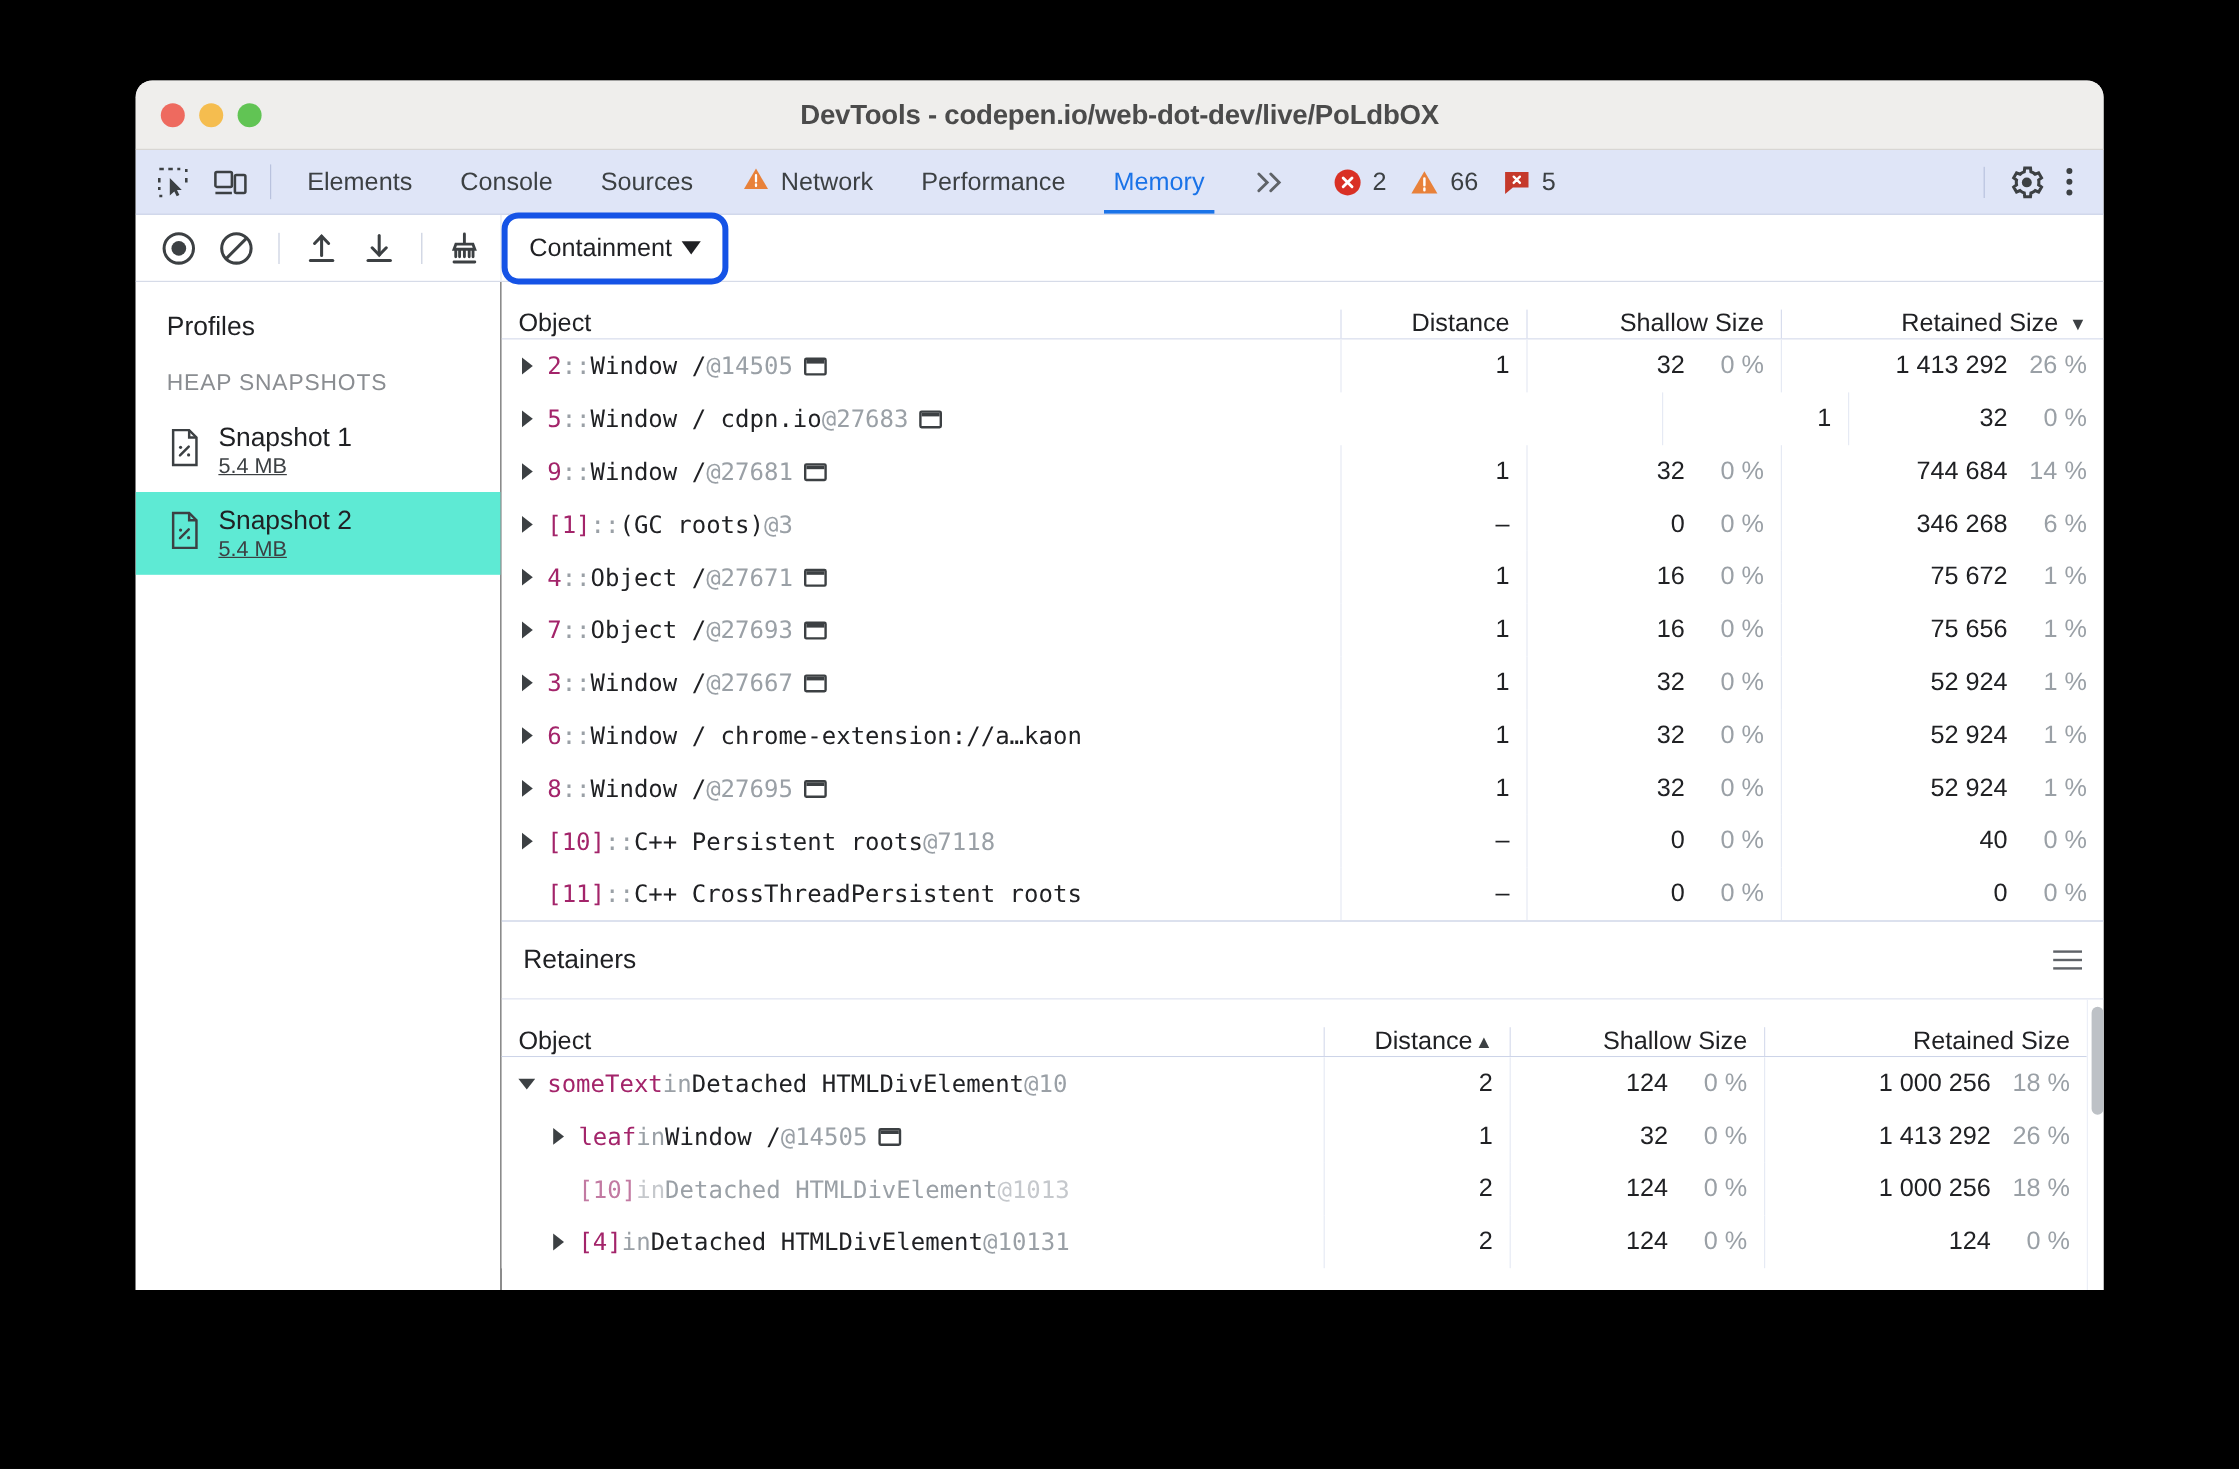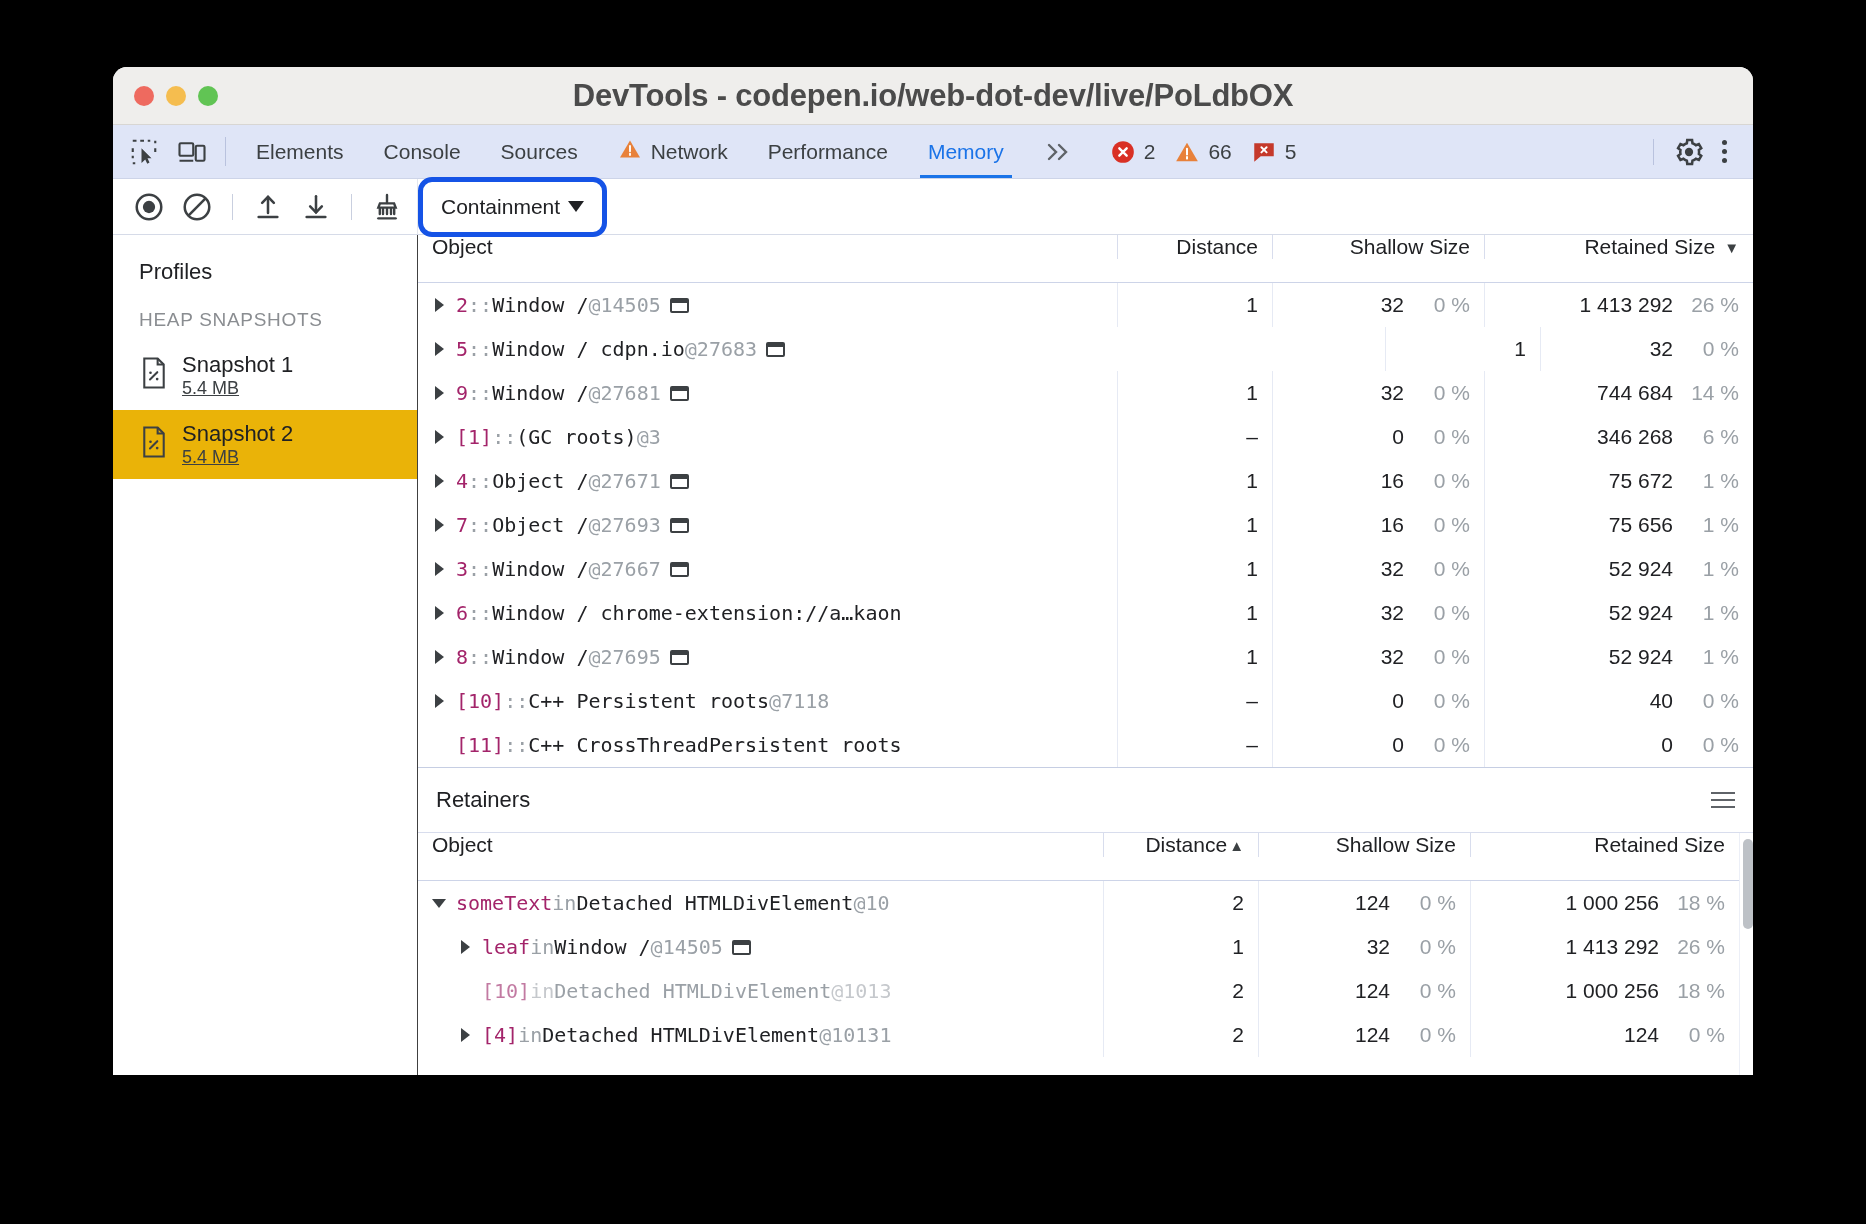--- a/index.html
+++ b/index.html
@@ -30,21 +30,21 @@
     border-bottom: 1px solid #d8d6d3;
     display: flex; align-items: center;
   }
   .traffic { display: flex; gap: 12px; margin-left: 21px; }
   .dot { width: 20px; height: 20px; border-radius: 50%; }
   .dot.red    { background: #ee6a5f; }
   .dot.yellow { background: #f5bd4f; }
   .dot.green  { background: #61c454; }
   .win-title {
     position: absolute; left: 0; right: 0; text-align: center;
-    font-size: 31px; font-weight: bold; color: #4b4b4b;
+    font-size: 23px; font-weight: bold; color: #4b4b4b;
     letter-spacing: -.2px;
   }
 
   
   .tabbar {
     height: 54px;
     background: #dfe5f7;
     display: flex; align-items: stretch;
     border-bottom: 1px solid #cdd4e8;
     position: relative;
@@ -113,30 +113,30 @@
   .sidebar { width: 305px; border-right: 1px solid #404040; background: #fff; padding-top: 12px; }
   .profiles-title { font-size: 22px; color: #202124; padding: 12px 0 10px 26px; }
   .section-label {
     font-size: 19px; color: #8a8d91; letter-spacing: .7px;
     padding: 14px 0 10px 26px;
   }
   .snap {
     display: flex; align-items: center; gap: 13px;
     padding: 11px 0 11px 26px; min-height: 62px;
   }
-  .snap.selected { background: #eab308; }
+  .snap.selected { background: #5eead4; }
   .snap-text { display: flex; flex-direction: column; gap: 1px; }
   .snap-name { font-size: 22px; color: #202124; line-height: 1.15; }
   .snap-size { font-size: 18px; color: #3c4043; line-height: 1.15; text-decoration: underline; }
 
   
   .panes { flex: 1; display: flex; flex-direction: column; min-width: 0; }
 
   .grid-head {
-    display: flex; height: 48px; align-items: flex-start;
+    display: flex; height: 48px; align-items: flex-end;
     background: #fff; border-bottom: 1px solid #cdd4e8;
   }
   .gh {
     display: flex; align-items: center; font-size: 21px; color: #202124;
     padding: 0 14px; border-right: 1px solid #d8dded;
   }
   .gh:last-child { border-right: 0; }
   .gh.num { justify-content: flex-end; }
   .gh .sort-ind { margin-left: 9px; font-size: 15px; color: #3c4043; }
 

